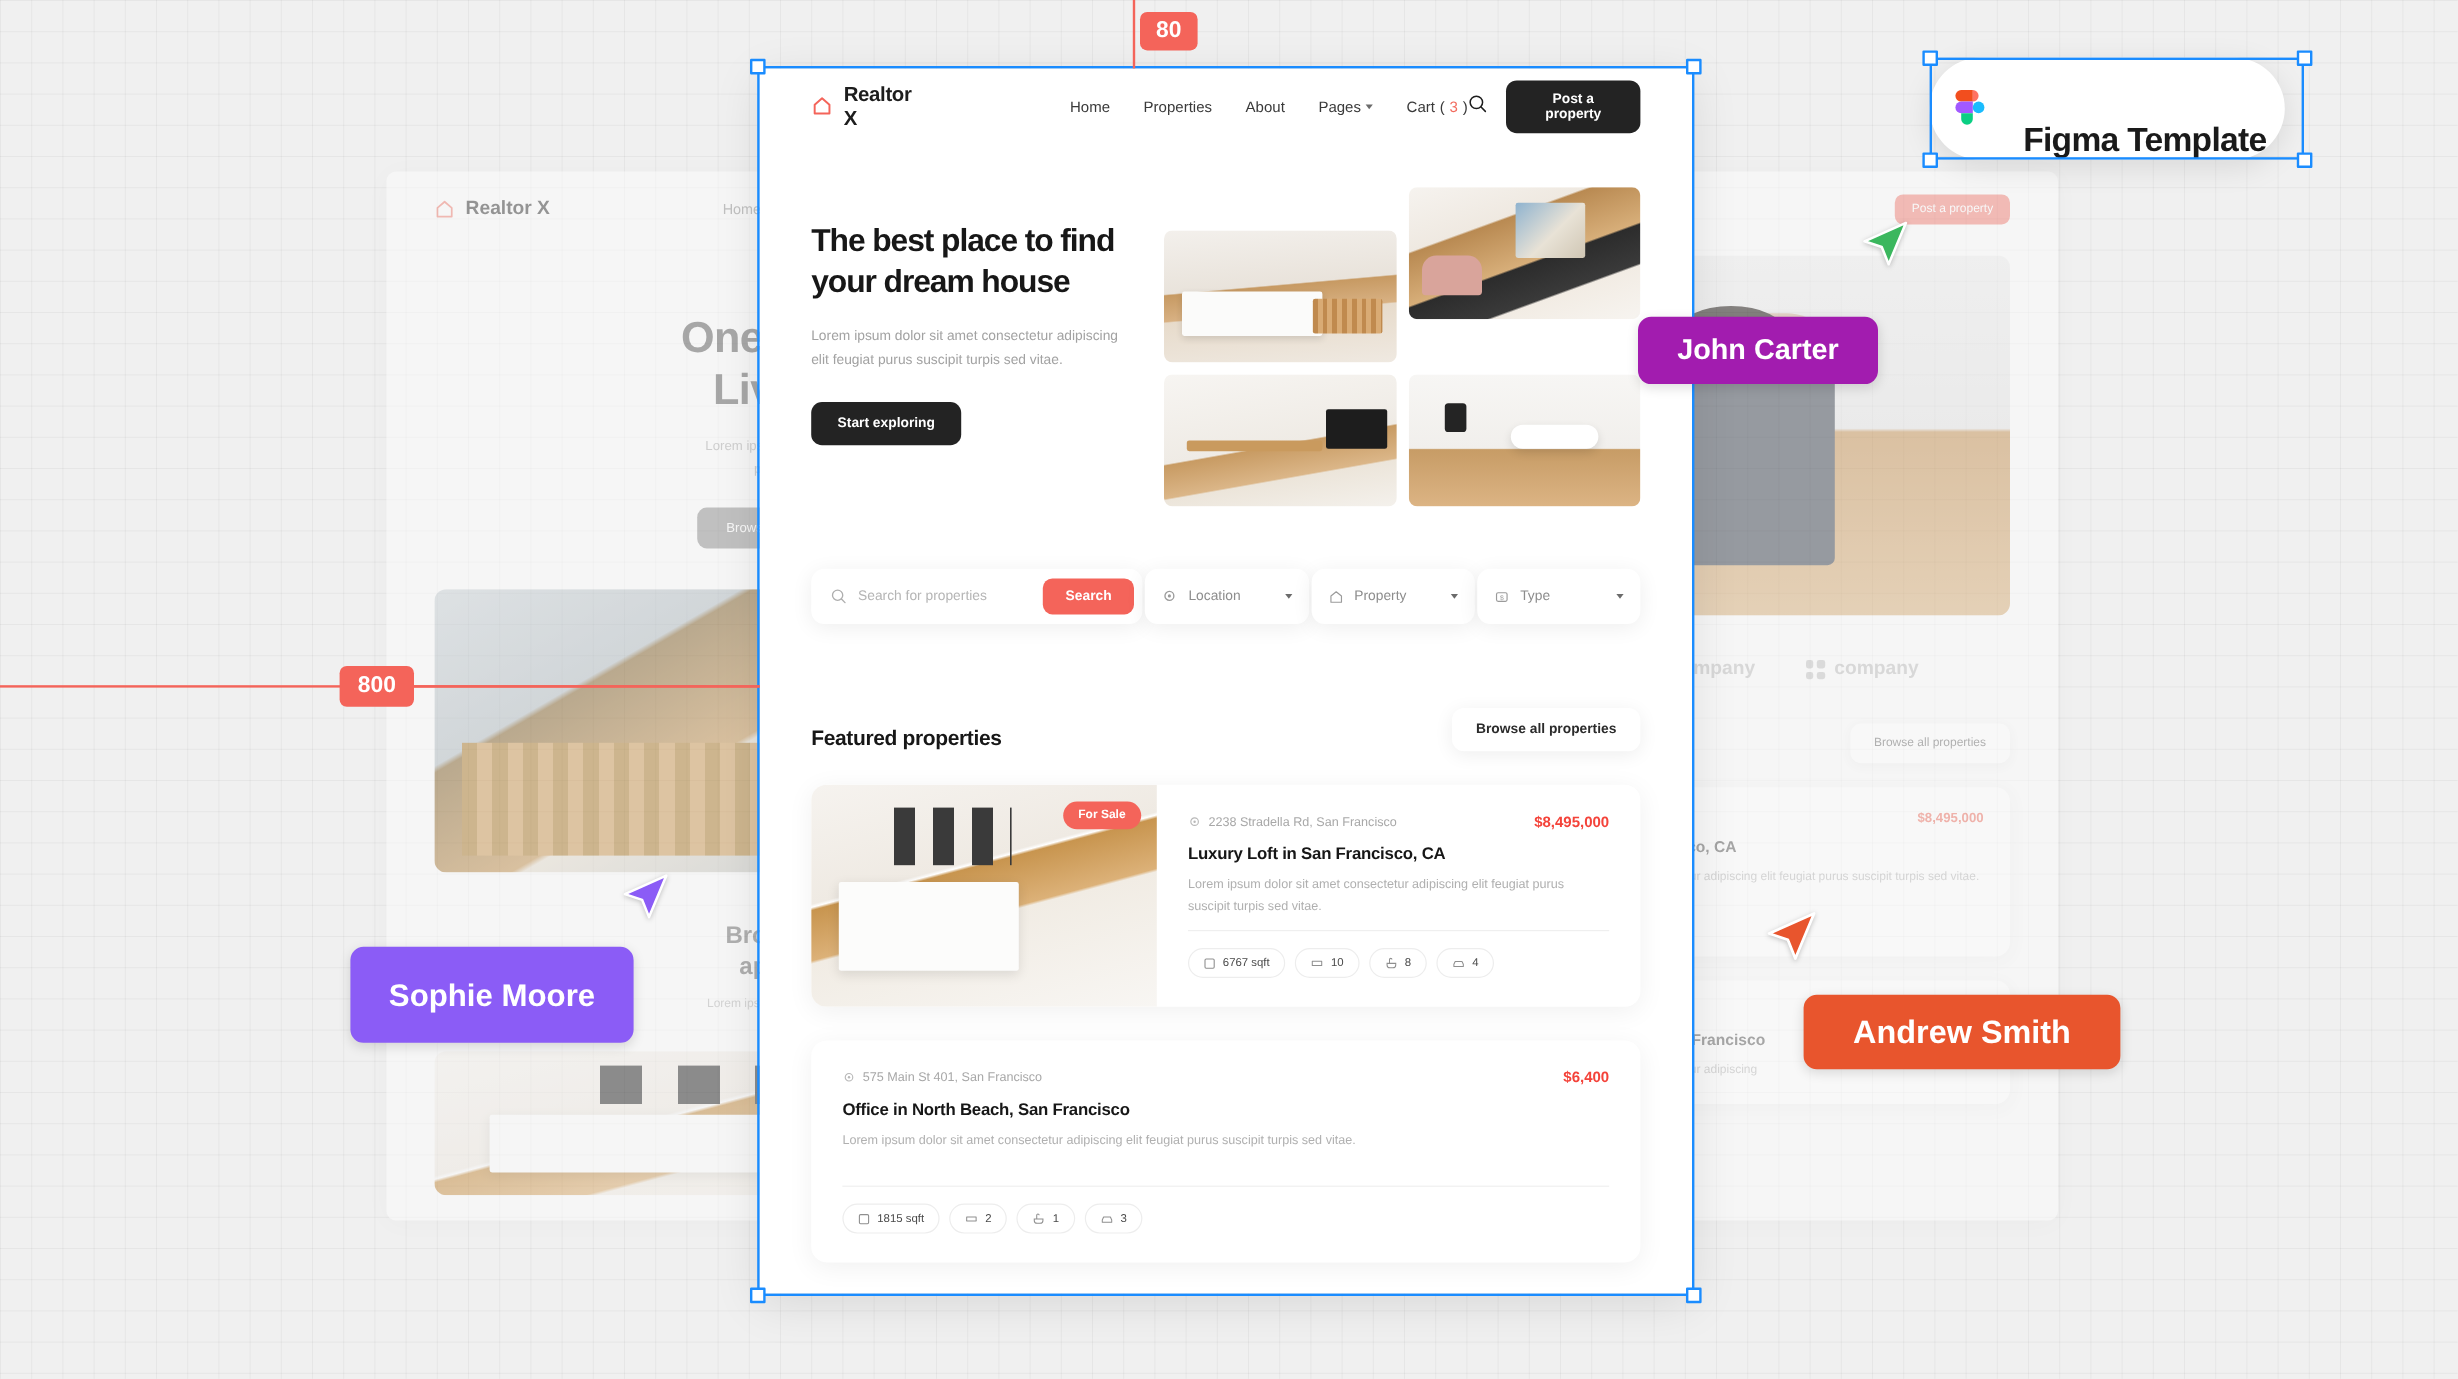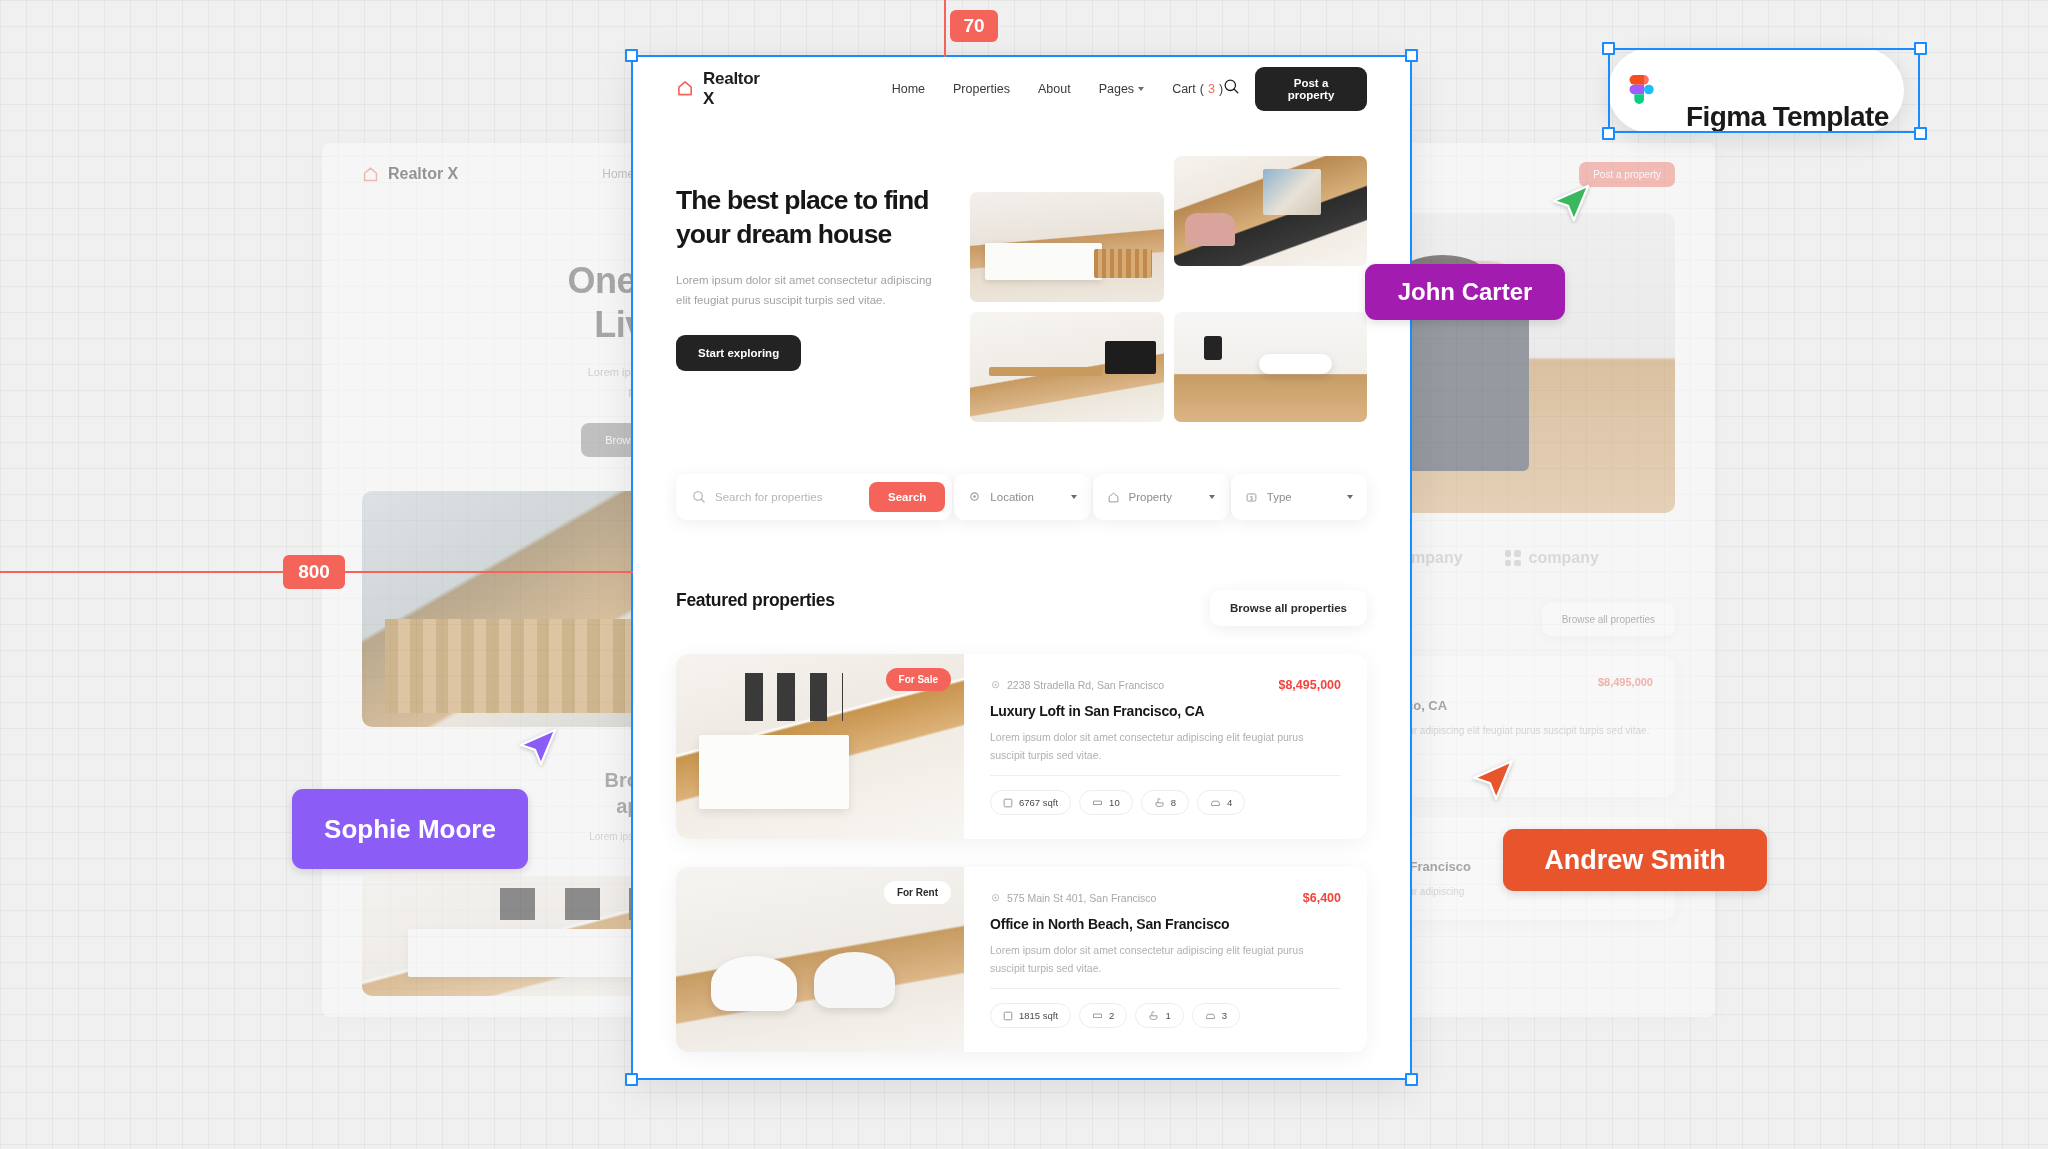--- a/index.html
+++ b/index.html
@@ -132,21 +132,21 @@
   .sb-main input { flex:1; border:none; outline:none; font-size:11.5px; color:#333;
                    font-family:"Liberation Sans",sans-serif; }
   .sb-main input::placeholder { color:#b5b5b5; }
   .search-btn { background:#f4645a; color:#fff; font-size:11.5px; font-weight:600;
                 padding:9px 19px; border-radius:8px; border:none; cursor:pointer; }
   .sb-sel { flex:.82; background:#fff; border-radius:11px; box-shadow:0 3px 18px rgba(0,0,0,.07);
             display:flex; align-items:center; gap:9px; padding:0 14px; height:46px;
             font-size:11.5px; color:#8d8d8d; cursor:pointer; }
   .sb-sel .caret { margin-left:auto; }
 
-  .feat-head { display:flex; align-items:flex-start; margin:70px 43px 0; }
+  .feat-head { display:flex; align-items:flex-end; margin:70px 43px 0; }
   .feat-head h2 { font-size:17.5px; font-weight:700; color:#171717; letter-spacing:-.3px; }
   .browse-all { margin-left:auto; background:#fff; border-radius:10px; font-size:11.5px;
                 color:#2b2b2b; font-weight:600; padding:12px 20px;
                 box-shadow:0 3px 16px rgba(0,0,0,.07); border:none; cursor:pointer; }
 
   .pcard { display:flex; margin:28px 43px 0; background:#fff; border-radius:13px;
            box-shadow:0 4px 22px rgba(0,0,0,.06); overflow:hidden; height:185px; }
   .pcard-img { width:288px; position:relative; flex-shrink:0; }
   .tag { position:absolute; right:13px; top:14px; font-size:10px; font-weight:700;
          padding:6px 13px; border-radius:20px; }
@@ -435,24 +435,20 @@
           <svg width="11" height="11" viewBox="0 0 14 14">
             <path d="M2 8.4 l1.4 -3 h7.2 l1.4 3 v2.4 h-10 z" fill="none" stroke="#8f8f8f" stroke-width="1.1" stroke-linejoin="round"></path>
           </svg>
           <span>4</span>
         </span>
       </div>
     </div>
   </div>
 
   <div class="pcard">
-    <div class="pcard-img">
-      <div class="ph ph-office"></div>
-      <span class="tag tag-rent">For Rent</span>
-    </div>
     <div class="pcard-body">
       <div class="pc-row">
         <span class="pc-addr">
           <svg width="11" height="11" viewBox="0 0 14 14">
             <circle cx="7" cy="6" r="4" fill="none" stroke="#b8b8b8" stroke-width="1.2"></circle>
             <circle cx="7" cy="6" r="1.3" fill="#b8b8b8"></circle>
           </svg>
           <span>575 Main St 401, San Francisco</span>
         </span>
         <span class="pc-price">$6,400</span>
@@ -509,21 +505,21 @@
 <div class="handle" style="left:625px;top:1073px;"></div>
 <div class="handle" style="left:1405px;top:1073px;"></div>
 
 <div class="sel-frame" id="sel-badge"></div>
 <div class="handle" style="left:1602px;top:42px;"></div>
 <div class="handle" style="left:1914px;top:42px;"></div>
 <div class="handle" style="left:1602px;top:127px;"></div>
 <div class="handle" style="left:1914px;top:127px;"></div>
 
 <div class="measure-line" style="left:944px;top:0;width:2px;height:57px;"></div>
-<div class="measure-badge" style="left:950px;top:10px;width:48px;height:32px;font-size:19px;">70</div>
+<div class="measure-badge" style="left:950px;top:10px;width:48px;height:32px;font-size:19px;">80</div>
 
 <div class="measure-line" style="left:0;top:571px;width:633px;height:2px;"></div>
 <div class="measure-line" style="left:310px;top:571px;width:323px;height:2px;"></div>
 <div class="measure-badge" style="left:283px;top:555px;width:62px;height:34px;font-size:19px;">800</div>
 
 <div class="cursor" style="left:515px;top:724px;">
   <svg width="46" height="46" viewBox="0 0 24 24">
     <path d="M21 3 L3 11 L10.5 13.5 L13.5 21 Z" fill="#8b5cf6" stroke="#fff" stroke-width="1.1" stroke-linejoin="round"></path>
   </svg>
 </div>

